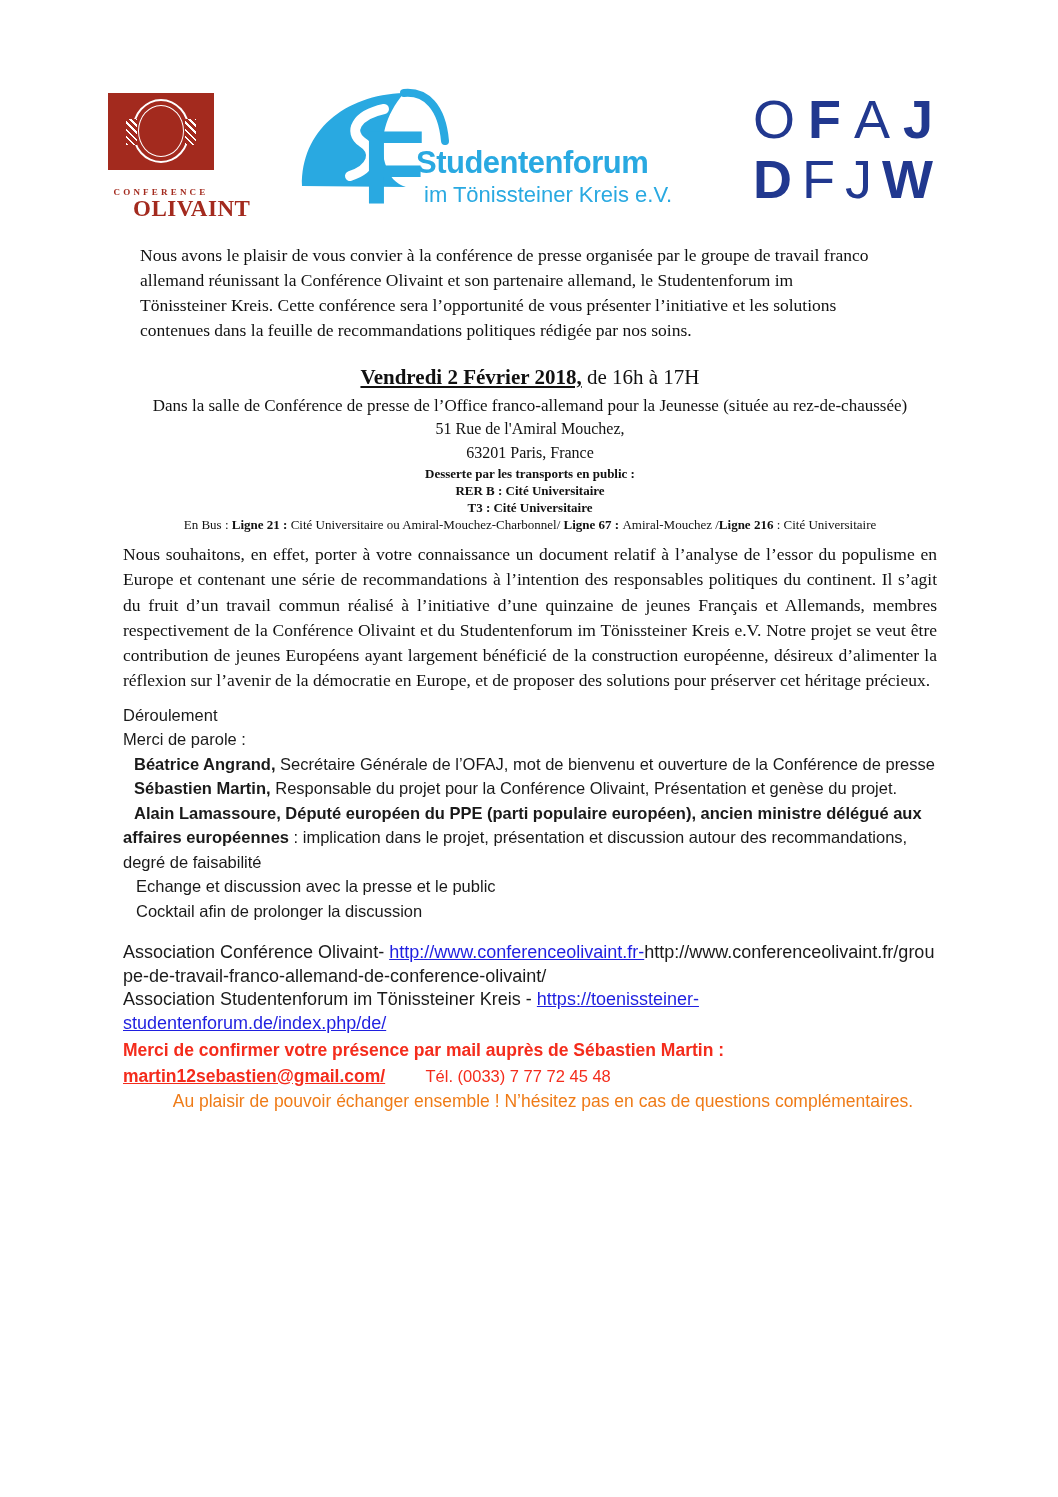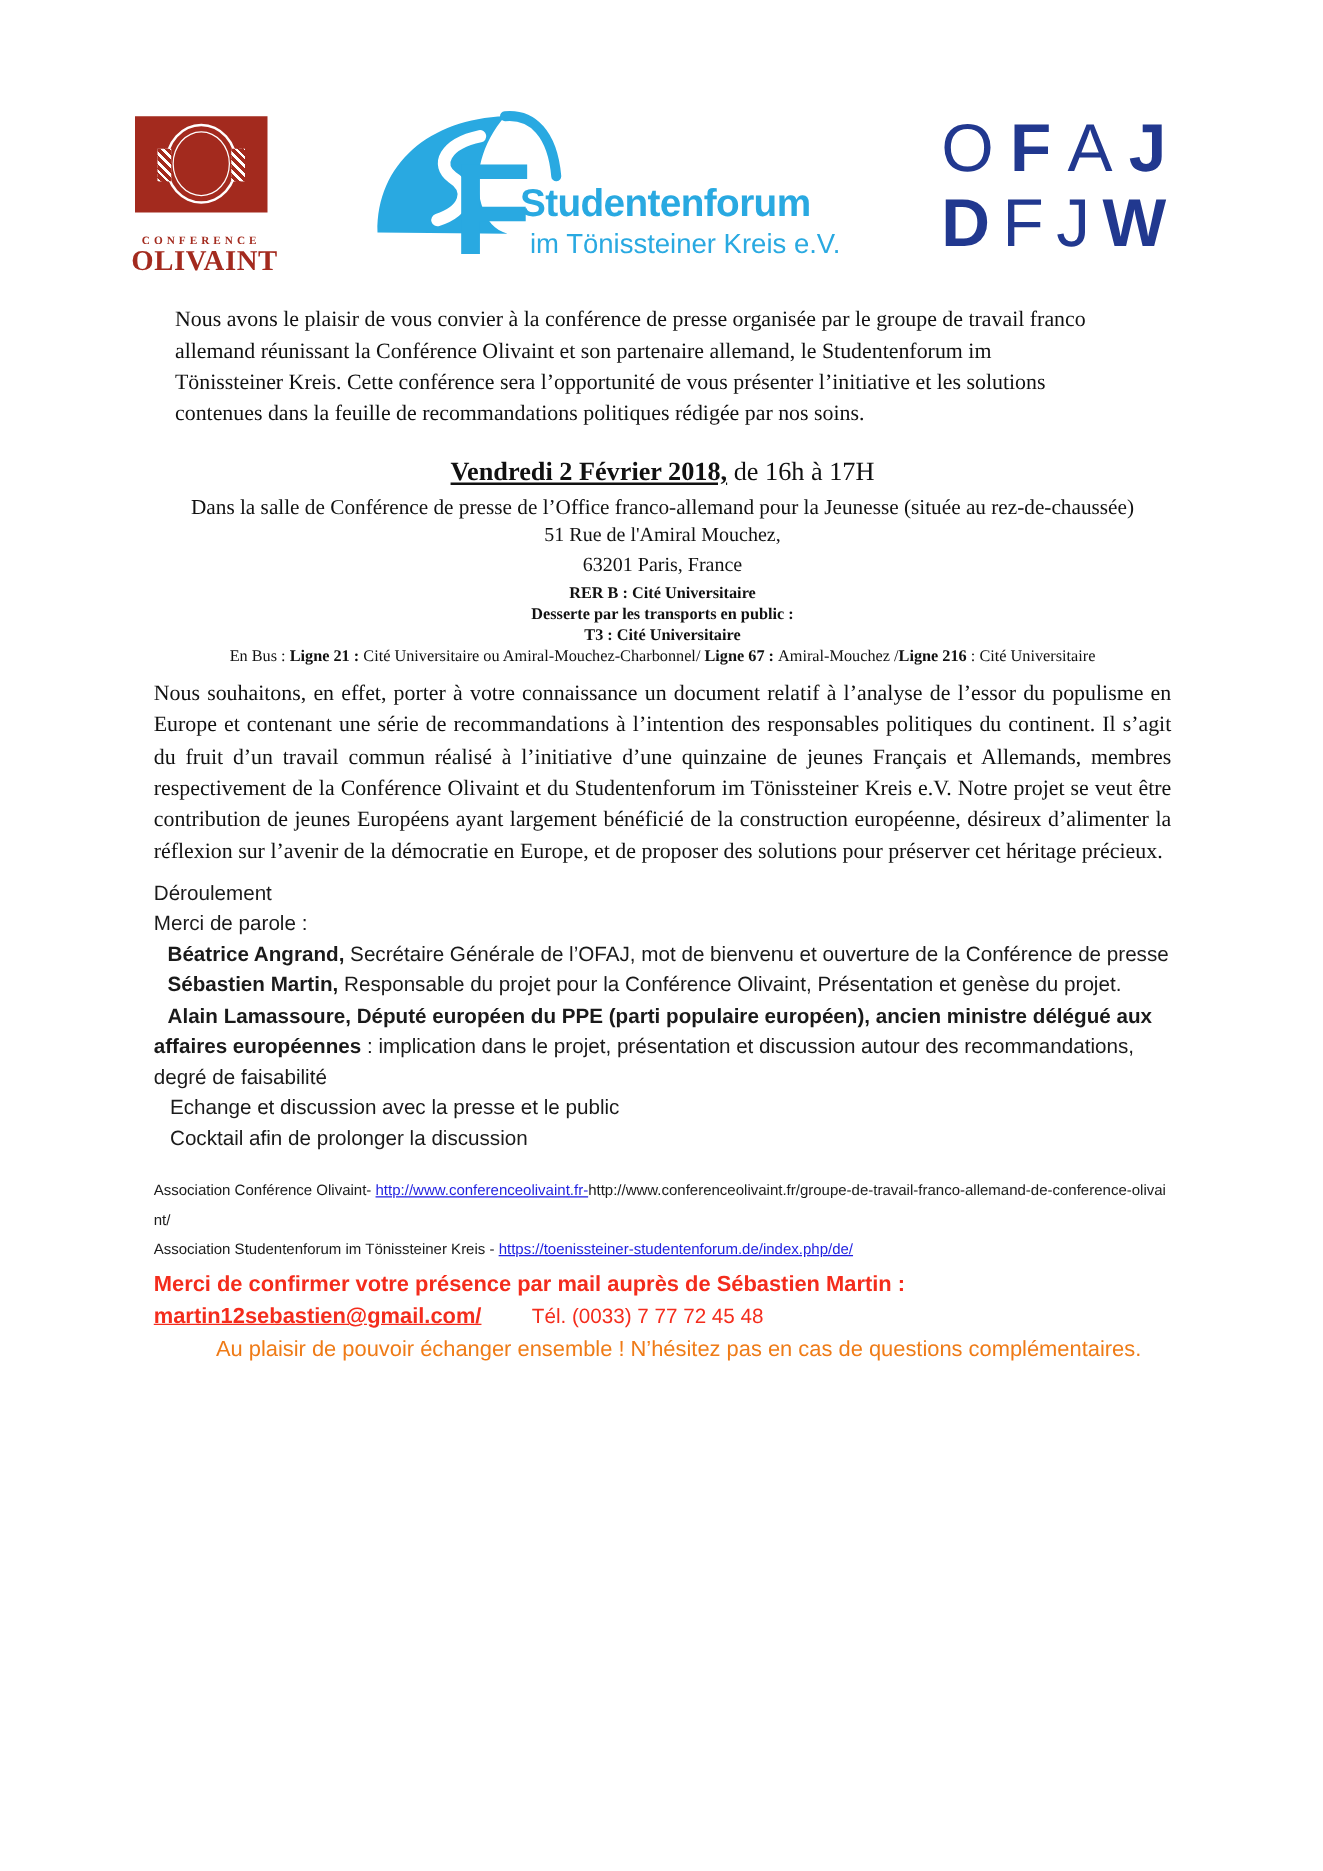--- a/index.html
+++ b/index.html
@@ -39,20 +39,21 @@
   .oliv-conf {
     margin-top: 17px;
     color: var(--olivaint_red);
     font-size: 9px; font-weight: 700; letter-spacing: 3.2px;
     font-family: "Liberation Serif", serif;
   }
   .oliv-name {
     color: var(--olivaint_red);
     font-size: 23px; font-weight: 800; letter-spacing: 0.5px; line-height: 1.0;
     font-family: "Liberation Serif", serif;
+    margin-left: 28px;
   }
 
   .logo-sf { position: absolute; left: 298px; top: 85px; width: 380px; height: 130px; }
 
   .logo-ofaj {
     position: absolute; left: 753px; top: 92px; width: 180px;
     font-family: "Liberation Sans", sans-serif;
     color: var(--ofaj_navy);
     line-height: 1.0;
   }
@@ -90,21 +91,21 @@
     font-size: 16.5px; line-height: 24.5px;
     color: #1a1a1a;
   }
   .prog-item { text-indent: 11px; }
   .prog-item .b { font-weight: 700; }
   .prog-plain { text-indent: 13px; }
 
   .links {
     margin-top: 18px;
     font-family: "Liberation Sans", sans-serif;
-    font-size: 12px; line-height: 23.5px;
+    font-size: 18px; line-height: 23.5px;
     color: #1a1a1a;
   }
   .links a { color: var(--link_blue); text-decoration: underline; cursor: pointer; }
   .break-url { word-break: break-all; }
   .links .line2 { max-width: 700px; }
 
   .contact {
     font-family: "Liberation Sans", sans-serif;
     font-size: 17.5px; line-height: 25.5px;
   }
@@ -157,22 +158,22 @@
 
   <div class="content">
 
     <p class="intro">Nous avons le plaisir de vous convier à la conférence de presse organisée par le groupe de travail franco allemand réunissant la Conférence Olivaint et son partenaire allemand, le Studentenforum im Tönissteiner Kreis.  Cette conférence sera l’opportunité de vous présenter l’initiative et les solutions contenues dans la feuille de recommandations politiques rédigée par nos soins.</p>
 
     <div class="event">
       <p class="date-line"><span class="date-bold">Vendredi 2 Février 2018,</span><span> de 16h à 17H</span></p>
       <p class="venue">Dans la salle de Conférence de presse de l’Office franco-allemand pour la Jeunesse (située au rez-de-chaussée)</p>
       <p class="addr">51 Rue de l'Amiral Mouchez,</p>
       <p class="addr">63201 Paris, France</p>
+      <p class="transport">Desserte par les transports en public :</p>
       <p class="transport">RER B : Cité Universitaire</p>
-      <p class="transport">Desserte par les transports en public :</p>
       <p class="transport">T3 : Cité Universitaire</p>
       <p class="transport bus"><span>En Bus : </span><span class="b">Ligne 21 : </span><span>Cité Universitaire ou Amiral-Mouchez-Charbonnel/ </span><span class="b">Ligne 67 : </span><span>Amiral-Mouchez /</span><span class="b">Ligne 216</span><span> : Cité Universitaire</span></p>
     </div>
 
     <p class="body-par">Nous souhaitons, en effet, porter à votre connaissance un document relatif à l’analyse de l’essor du populisme en Europe et contenant une série de recommandations à l’intention des responsables politiques du continent. Il s’agit du fruit d’un travail commun réalisé à l’initiative d’une quinzaine de jeunes Français et Allemands, membres respectivement de la Conférence Olivaint et du Studentenforum im Tönissteiner Kreis e.V. Notre projet se veut être contribution de jeunes Européens ayant largement bénéficié de la construction européenne, désireux d’alimenter la réflexion sur l’avenir de la démocratie en Europe, et de proposer des solutions pour préserver cet héritage précieux.</p>
 
     <div class="programme">
       <p>Déroulement</p>
       <p>Merci de parole :</p>
       <p class="prog-item"><span class="b">Béatrice Angrand,</span><span> Secrétaire Générale de l’OFAJ, mot de bienvenu et ouverture de la Conférence de presse</span></p>

